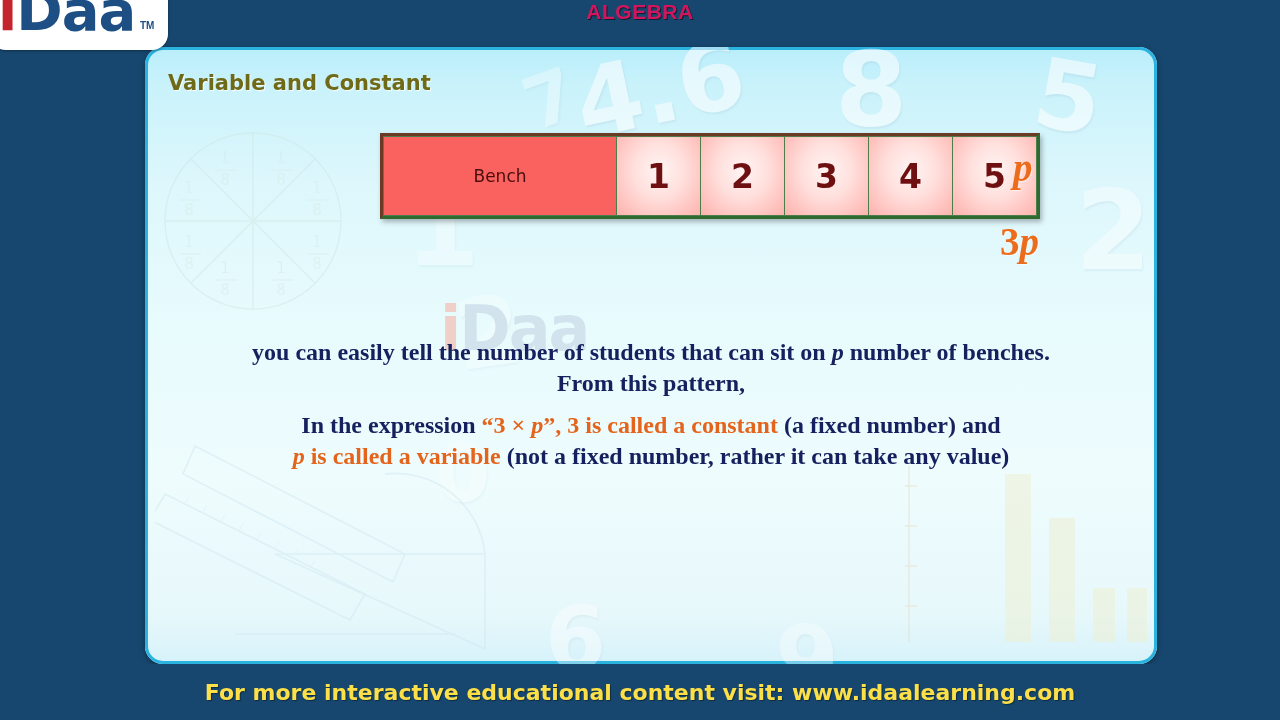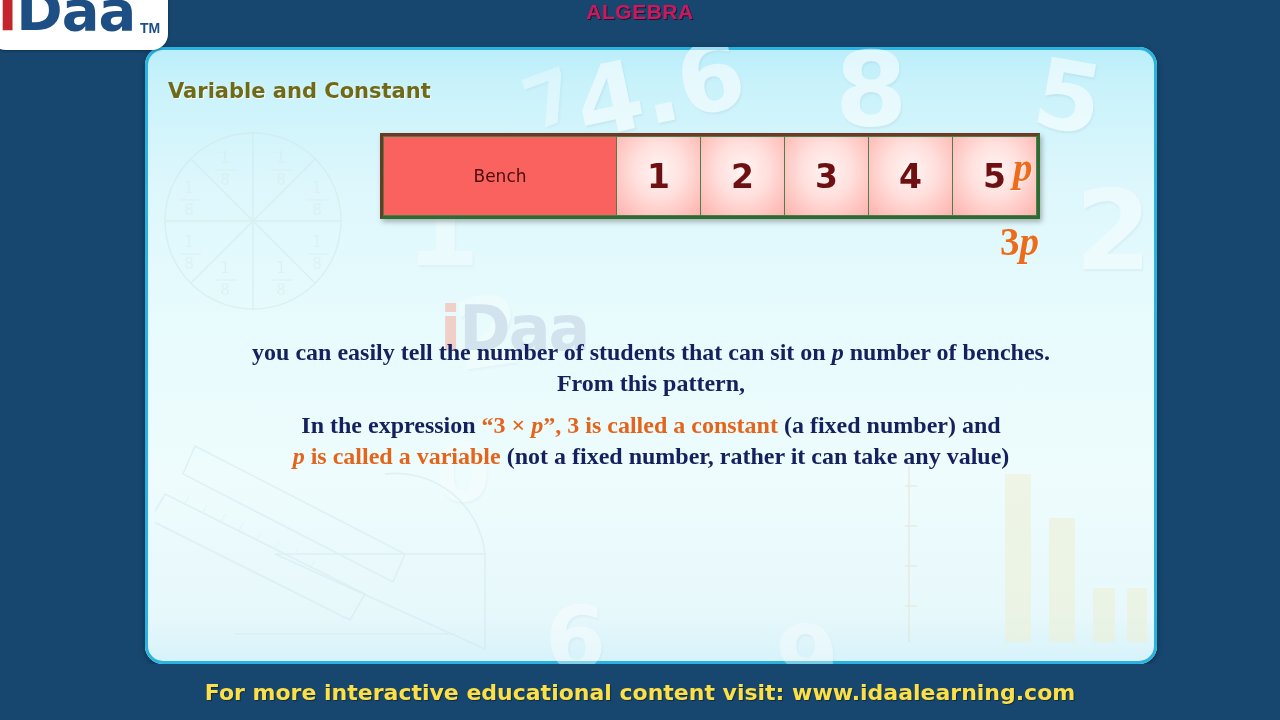--- a/index.html
+++ b/index.html
@@ -43,21 +43,21 @@
     font-size: 56px;
     letter-spacing: -1px;
     white-space: nowrap;
   }
   #logo-text .li { color: #c4252c; }
   #logo-text .ld { color: #1d4f85; }
   #logo-tm {
     position: absolute;
     left: 150px;
     top: 32px;
-    font-size: 14px;
+    font-size: 10px;
     font-weight: bold;
     color: #1d4f85;
     font-family: "Liberation Sans", sans-serif;
   }
 
   
   #algebra-title {
     position: absolute;
     left: 0;
     right: 0;
@@ -136,21 +136,21 @@
     color: #c9e4f2;
     opacity: .75;
     user-select: none;
     white-space: nowrap;
   }
 
   
   #subtitle {
     position: absolute;
     left: 23px;
-    top: 32px;
+    top: 24px;
     font-family: "DejaVu Sans", sans-serif;
     font-weight: bold;
     font-size: 21px;
     color: #6f6a17;
     text-shadow: 1px 1px 1px rgba(255,255,255,.85);
   }
 
   
   #table-wrap {
     position: absolute;

